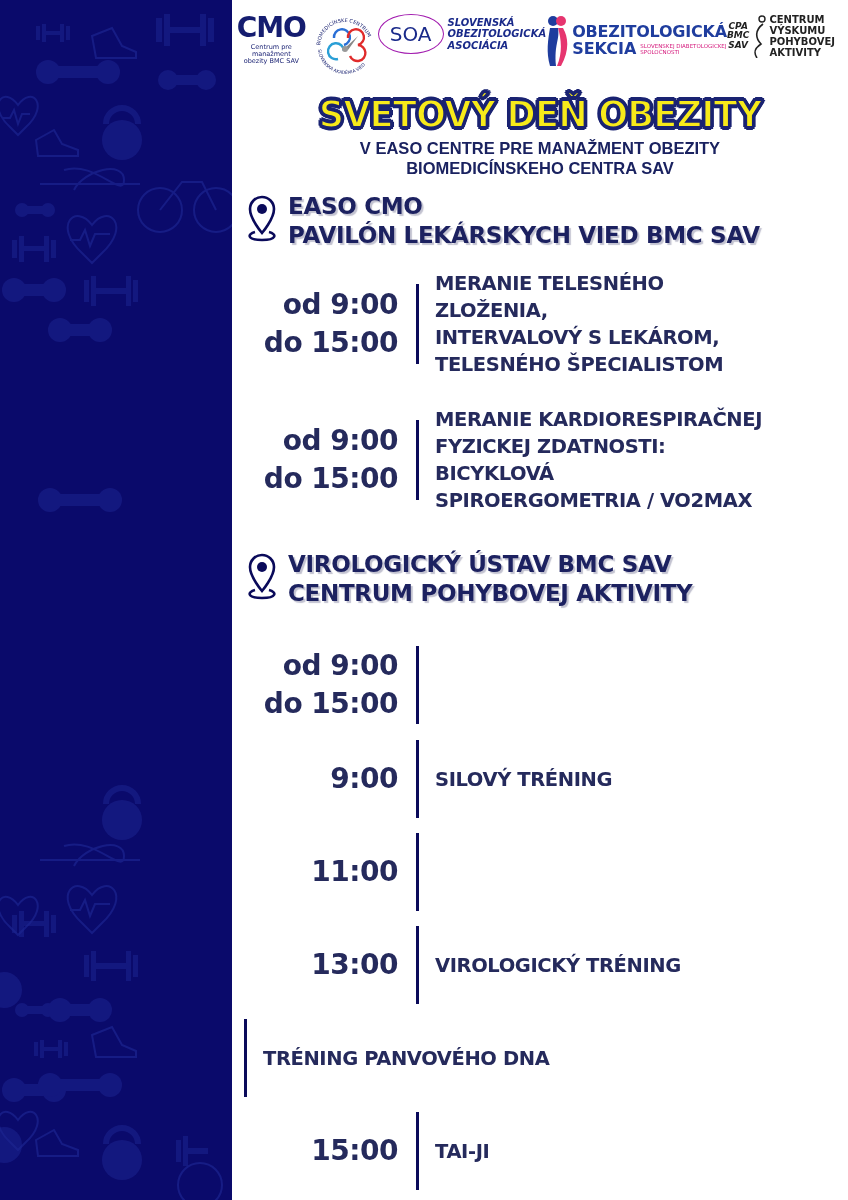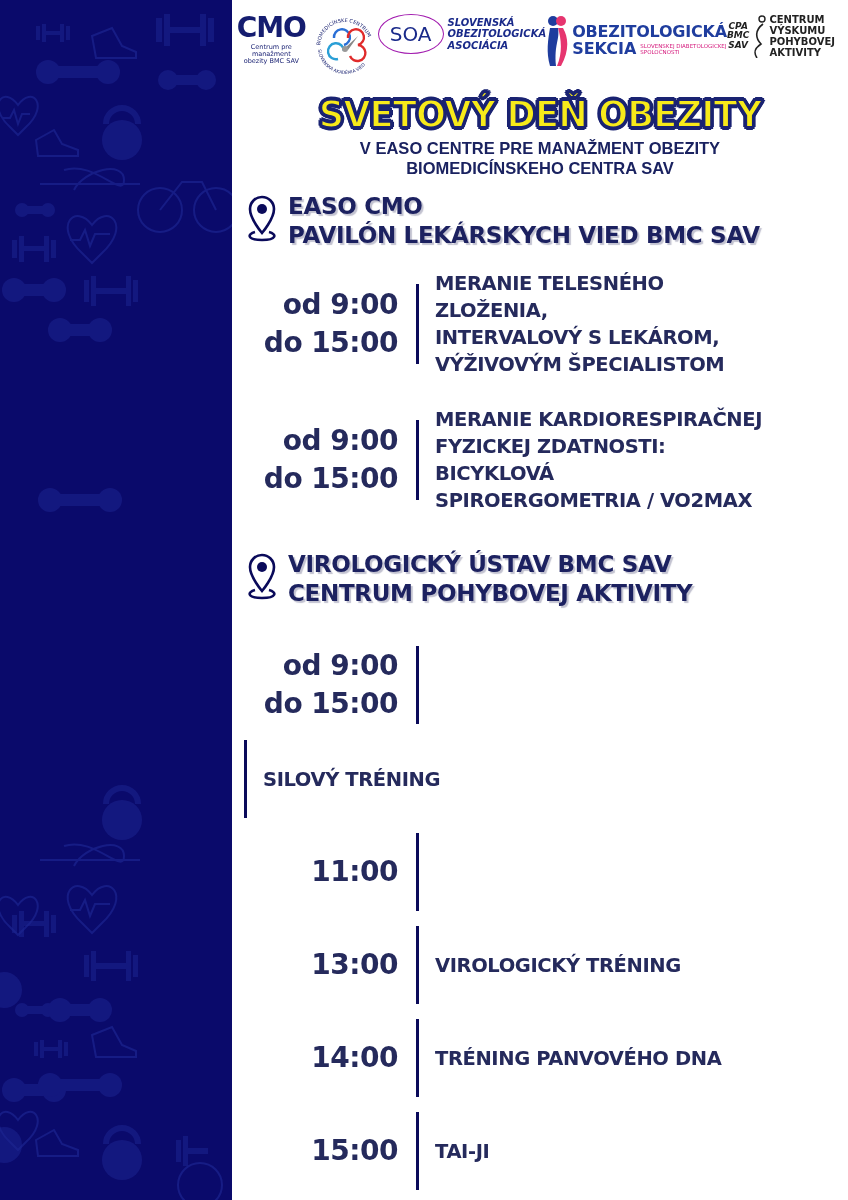--- a/index.html
+++ b/index.html
@@ -363,21 +363,21 @@
 
 <div class="row" style="top:284px; height:80px;">
   <div class="time">
       <div>od 9:00</div>
       <div>do 15:00</div>
     </div>
   <div class="bar"></div>
   <div class="desc">
       <div>MERANIE TELESNÉHO ZLOŽENIA,</div>
       <div>INTERVALOVÝ S LEKÁROM,</div>
-      <div>VÝŽIVOVÝM ŠPECIALISTOM</div>
+      <div>TELESNÉHO ŠPECIALISTOM</div>
     </div>
 </div>
 
 <div class="row" style="top:420px; height:80px;">
   <div class="time">
       <div>od 9:00</div>
       <div>do 15:00</div>
     </div>
   <div class="bar"></div>
   <div class="desc">
@@ -389,20 +389,23 @@
 
 <div class="row" style="top:646px; height:78px;">
   <div class="time">
       <div>od 9:00</div>
       <div>do 15:00</div>
     </div>
   <div class="bar"></div>
 </div>
 
 <div class="row" style="top:740px; height:78px;">
+  <div class="time">
+      <div>9:00</div>
+    </div>
   <div class="bar"></div>
   <div class="desc">
       <div>SILOVÝ TRÉNING</div>
     </div>
 </div>
 
 <div class="row" style="top:833px; height:78px;">
   <div class="time">
       <div>11:00</div>
     </div>
@@ -413,23 +416,20 @@
   <div class="time">
       <div>13:00</div>
     </div>
   <div class="bar"></div>
   <div class="desc">
       <div>VIROLOGICKÝ TRÉNING</div>
     </div>
 </div>
 
 <div class="row" style="top:1019px; height:78px;">
-  <div class="time">
-      <div>14:00</div>
-    </div>
   <div class="bar"></div>
   <div class="desc">
       <div>TRÉNING PANVOVÉHO DNA</div>
     </div>
 </div>
 
 <div class="row" style="top:1112px; height:78px;">
   <div class="time">
       <div>15:00</div>
     </div>

